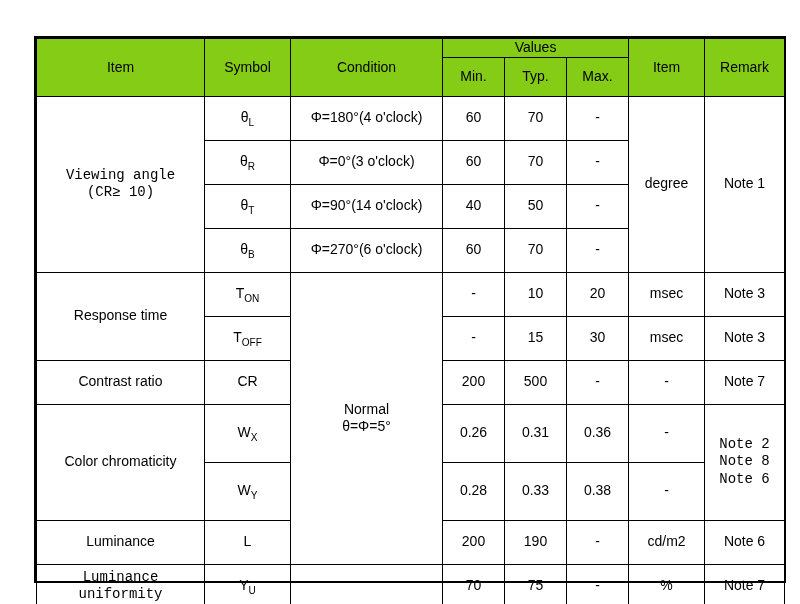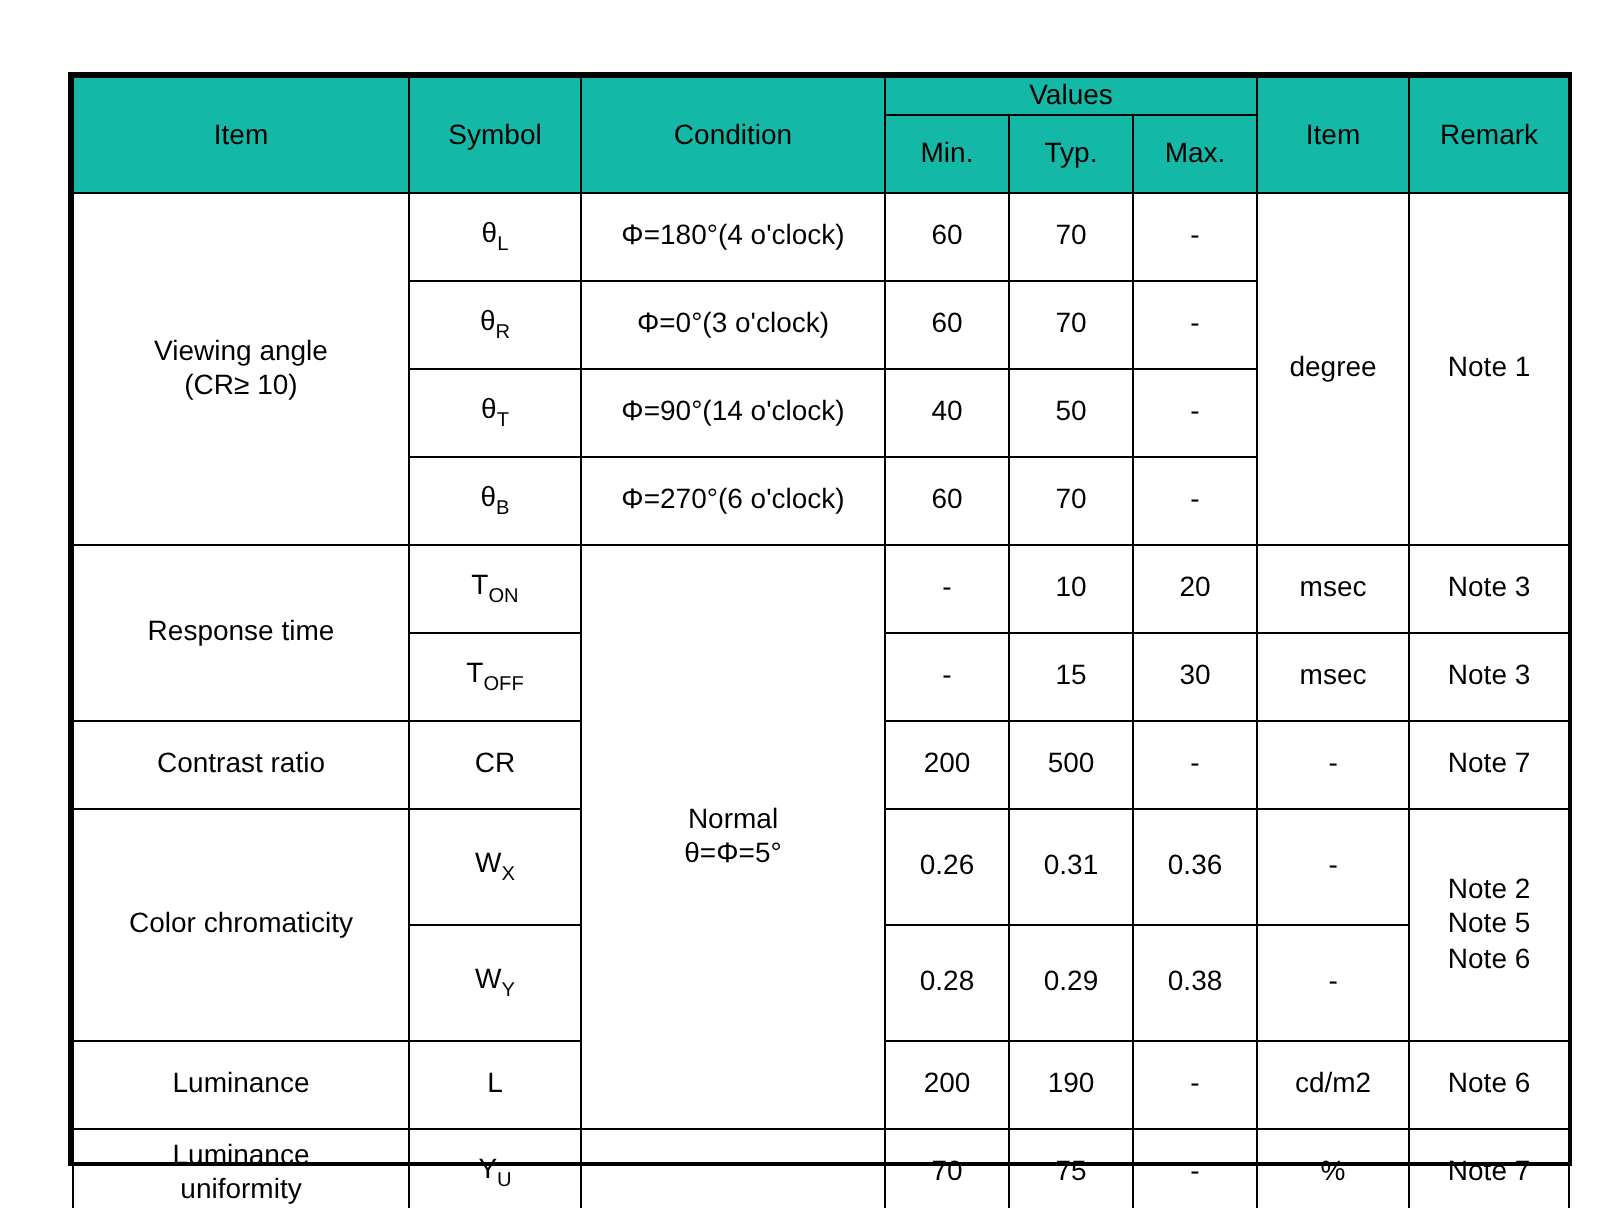--- a/index.html
+++ b/index.html
@@ -29,21 +29,21 @@
   table.spec td, table.spec th {
     border: 1px solid #000000;
     padding: 0;
     text-align: center;
     vertical-align: middle;
     font-weight: normal;
     font-size: 14px;
     line-height: 1.25;
   }
   .hdr {
-    background: #14b8a6;
+    background: #84cc16;
     font-weight: bold;
     font-size: 15px;
   }
   .outer-border {
     position: absolute;
     left: 34px;
     top: 36px;
     width: 752px;
     height: 547px;
     border: 2px solid #000000;
@@ -60,24 +60,26 @@
   }
   .sub {
     font-size: 0.72em;
     vertical-align: sub;
     line-height: 1;
   }
   .rowh { height: 44px; }
   .tall { height: 58px; }
   .two-line {
     line-height: 1.35;
+    font-family: Liberation Mono, monospace;
   }
   .notes-stack {
     line-height: 1.45;
     font-size: 13px;
+    font-family: Liberation Mono, monospace;
   }
 </style>
 </head>
 <body>
 
 <div id="sheet">
 
   <table class="spec">
     <colgroup>
       <col style="width:168px">
@@ -174,28 +176,28 @@
 
     <tr class="tall">
       <td class="cell-left" rowspan="2">Color chromaticity</td>
       <td><span>W</span><span class="sub">X</span></td>
       <td>0.26</td>
       <td>0.31</td>
       <td>0.36</td>
       <td>-</td>
       <td rowspan="2" class="notes-stack">
         <div>Note 2</div>
-        <div>Note 5</div>
+        <div>Note 8</div>
         <div>Note 6</div>
       </td>
     </tr>
     <tr class="tall">
       <td><span>W</span><span class="sub">Y</span></td>
       <td>0.28</td>
-      <td>0.29</td>
+      <td>0.33</td>
       <td>0.38</td>
       <td>-</td>
     </tr>
 
     <tr class="rowh">
       <td class="cell-left cell-small">Luminance</td>
       <td><span>L</span></td>
       <td>200</td>
       <td>190</td>
       <td>-</td>

